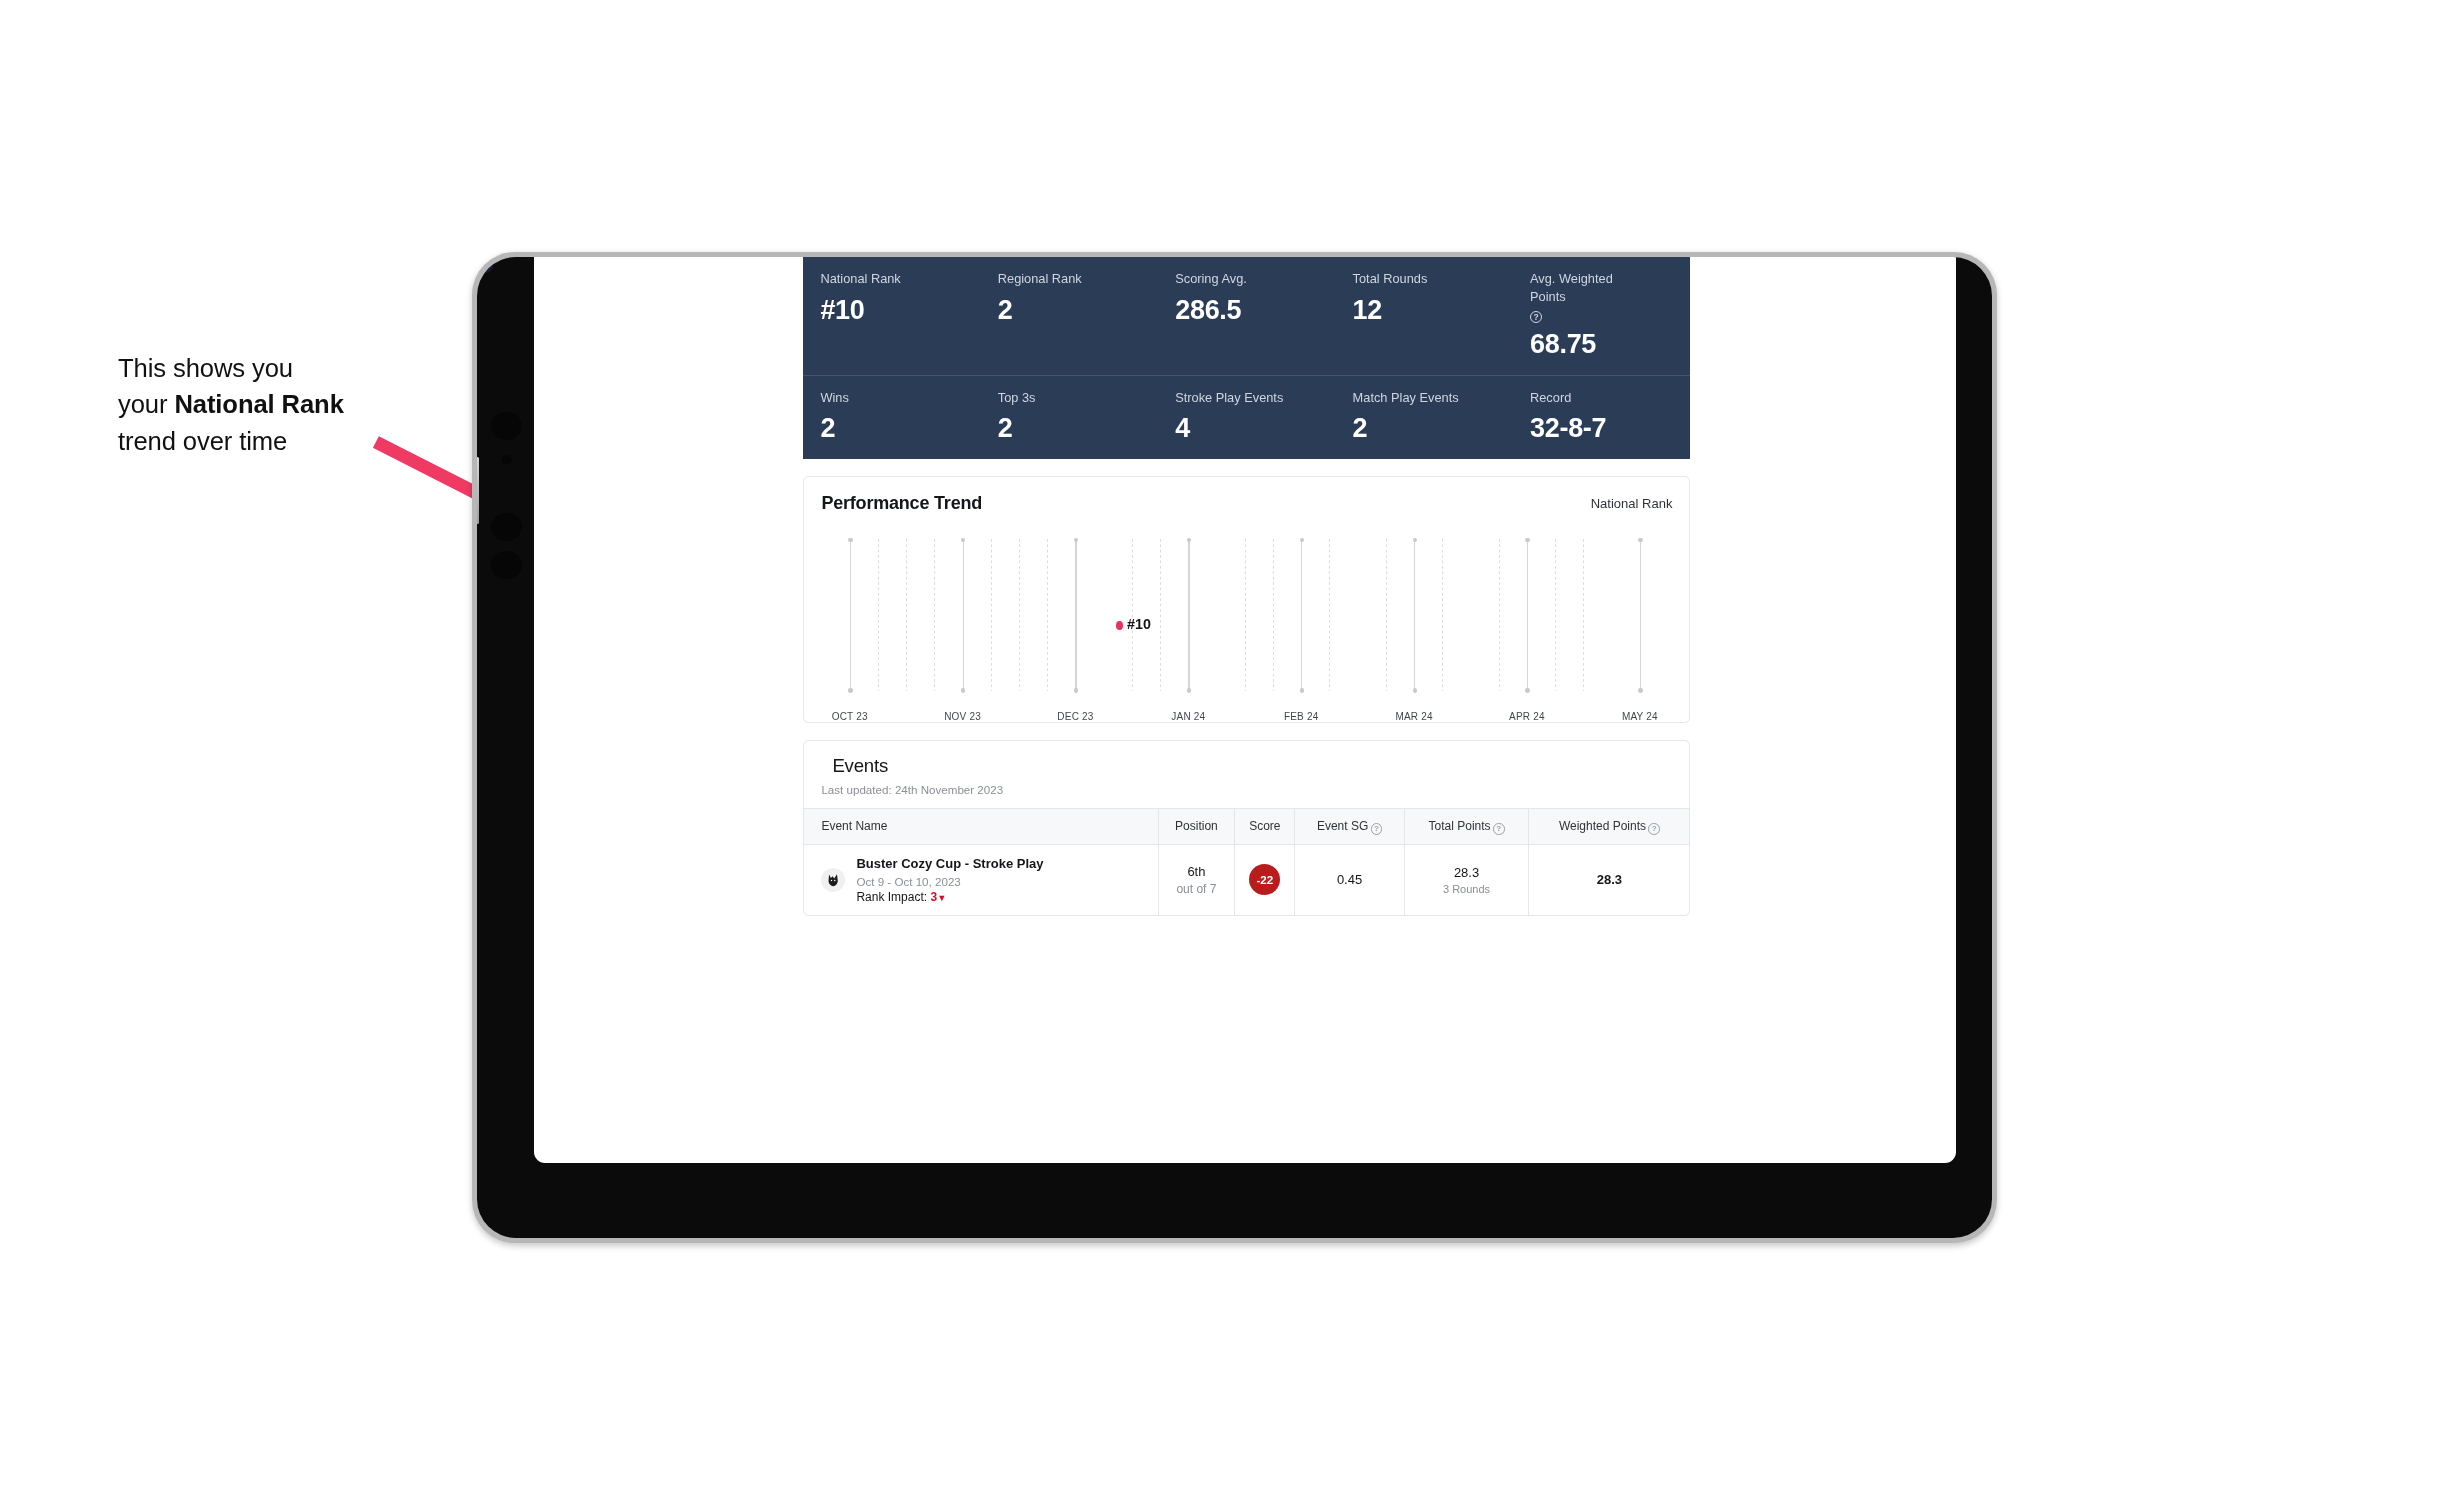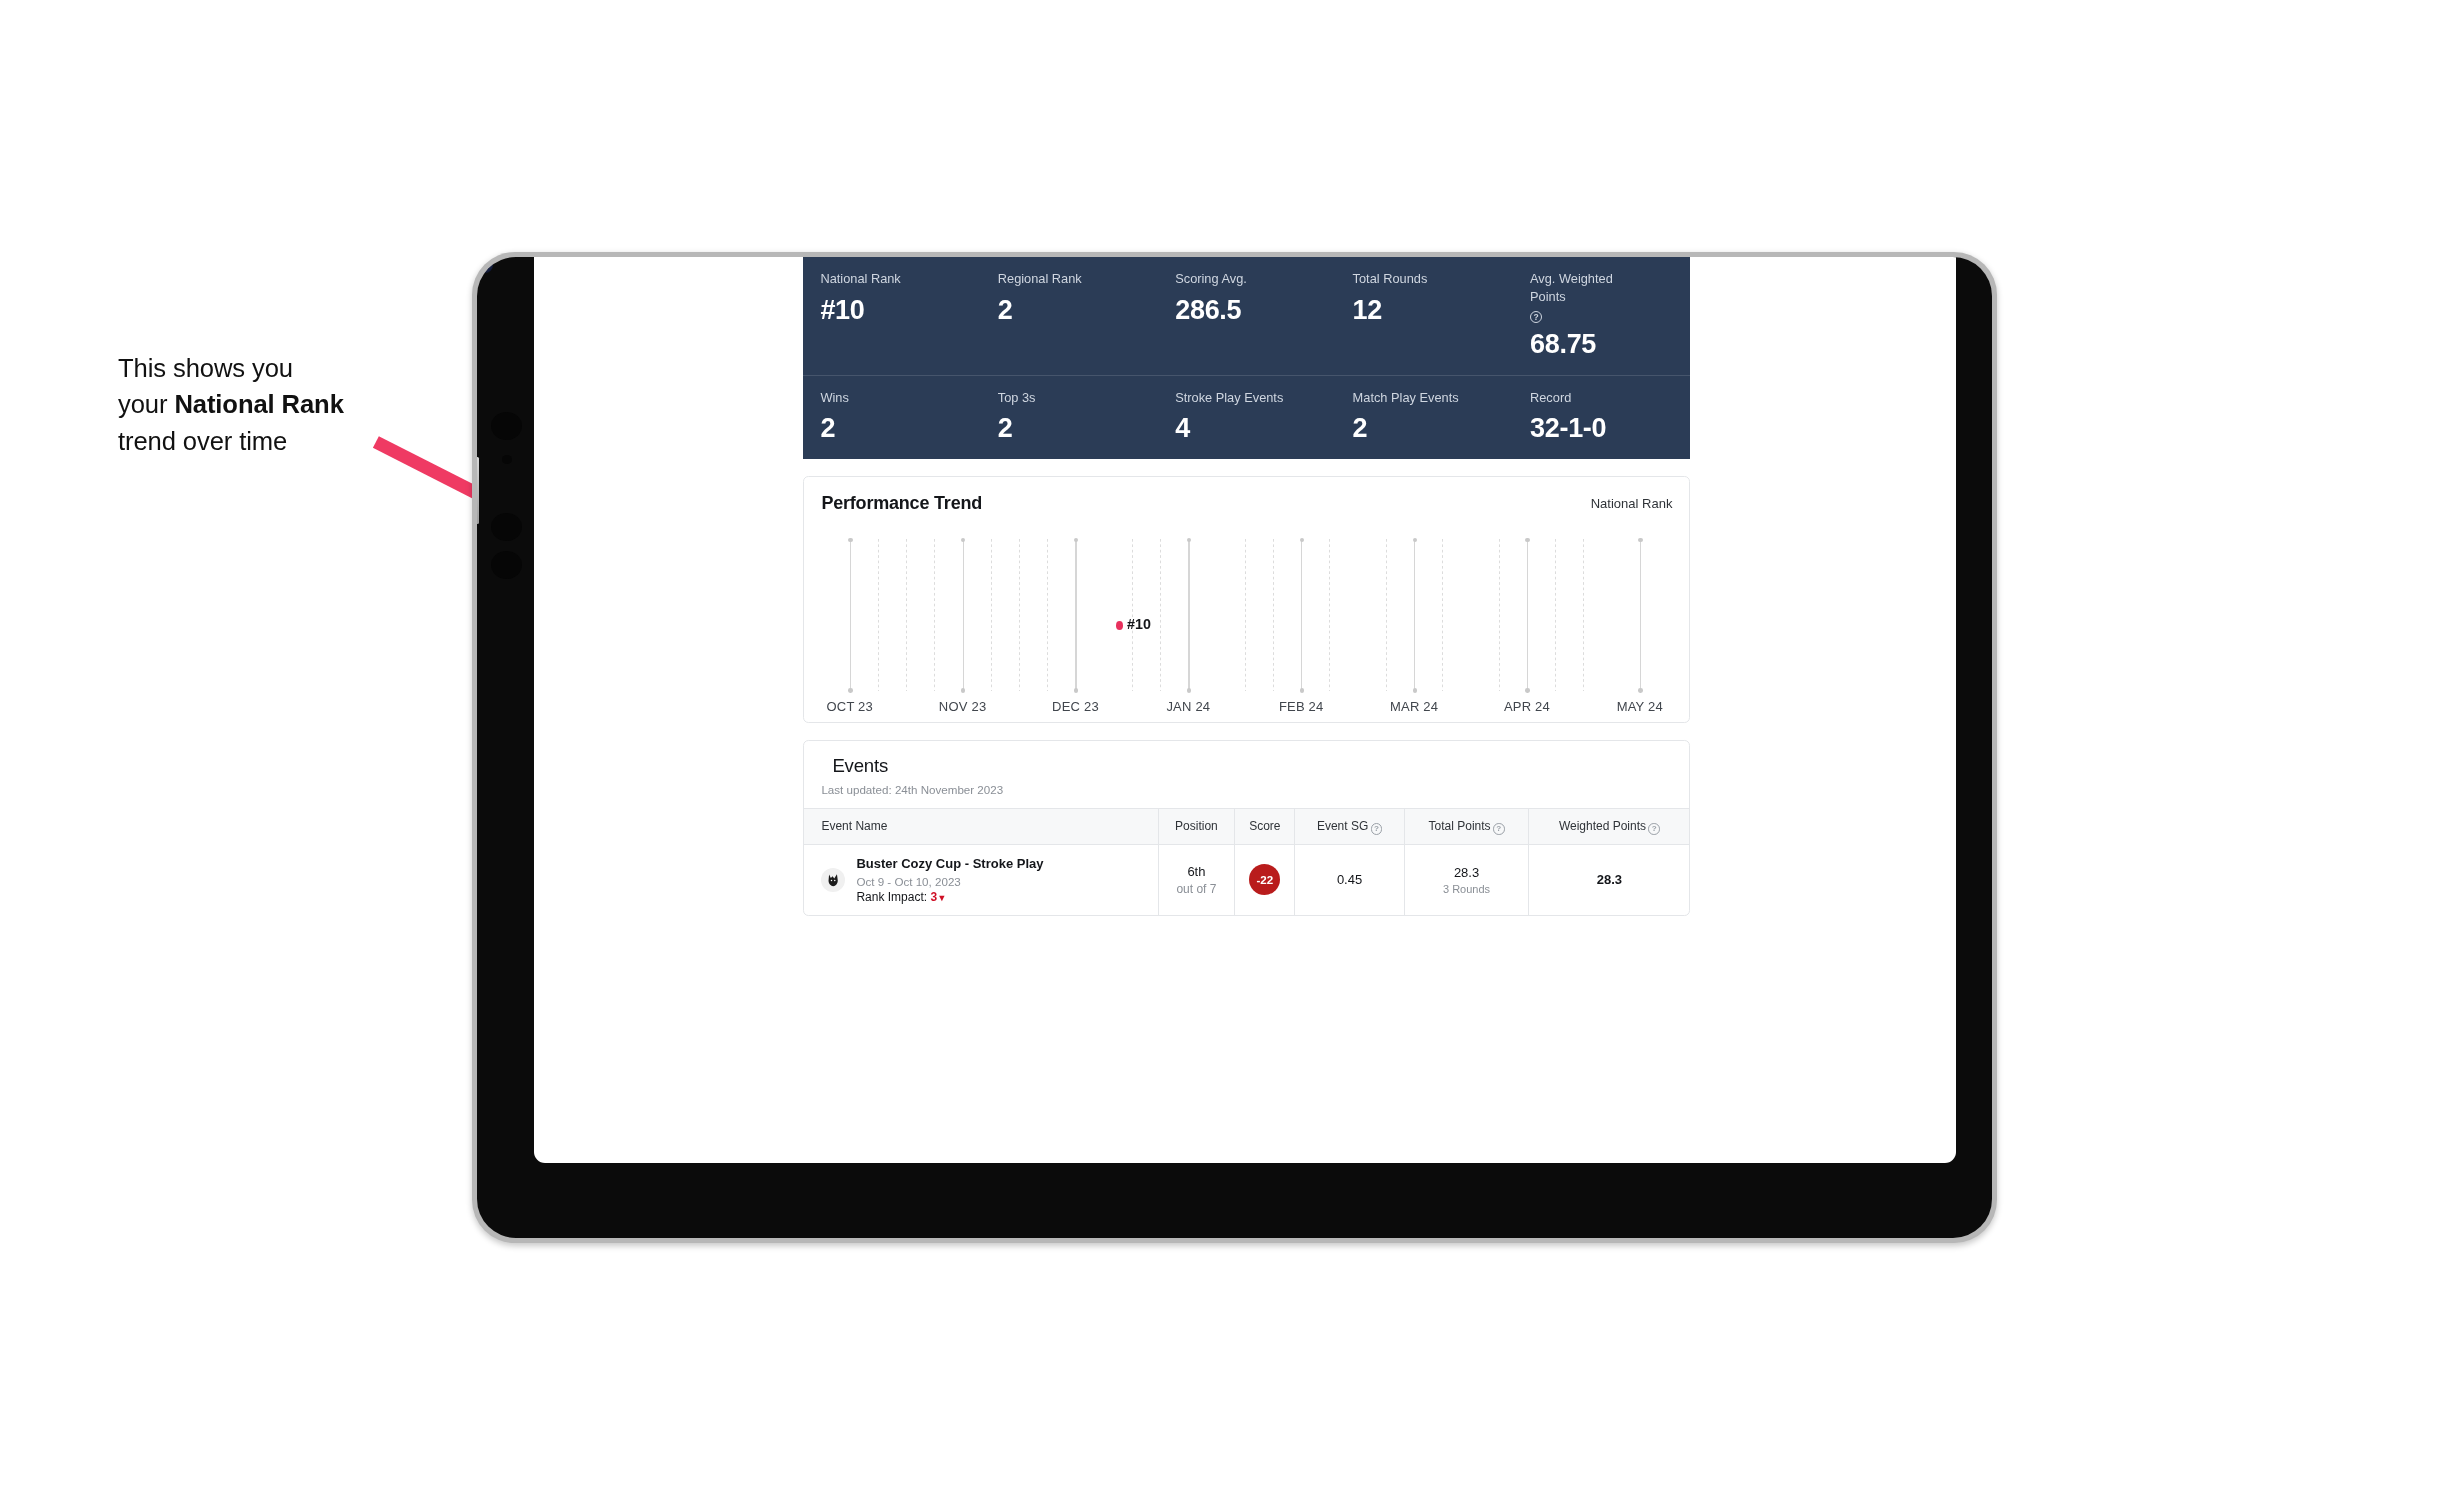--- a/index.html
+++ b/index.html
@@ -183,24 +183,25 @@
     color:#14161a;
   }
   #x-axis-labels{
     position:relative;
     height:23px;
     margin:7.7px 20px 0 20px;
   }
   .x-tick{
     position:absolute;
     transform:translateX(-50%);
-    font-size:13px;
+    font-size:10px;
     color:#41464d;
     letter-spacing:0.2px;
     white-space:nowrap;
+    margin-top:12px;
   }
   #x-axis-title{
     text-align:center;
     font-size:12.4px;
     font-weight:700;
     color:#14161a;
     padding:6.2px 0 17px 0;
   }
 
   
@@ -367,21 +368,21 @@
             <div class="stat-cell">
               <div class="stat-label">
                   <span>Match Play Events</span>
                 </div>
               <div class="stat-value">2</div>
             </div>
             <div class="stat-cell">
               <div class="stat-label">
                   <span>Record</span>
                 </div>
-              <div class="stat-value">32-1-0</div>
+              <div class="stat-value">32-8-7</div>
             </div>
           </div>
         </div>
 
         <div class="card">
           <div id="trend-head">
             <div id="trend-title">Performance Trend</div>
             <div id="trend-legend">National Rank</div>
           </div>
           <div id="chart-area">

